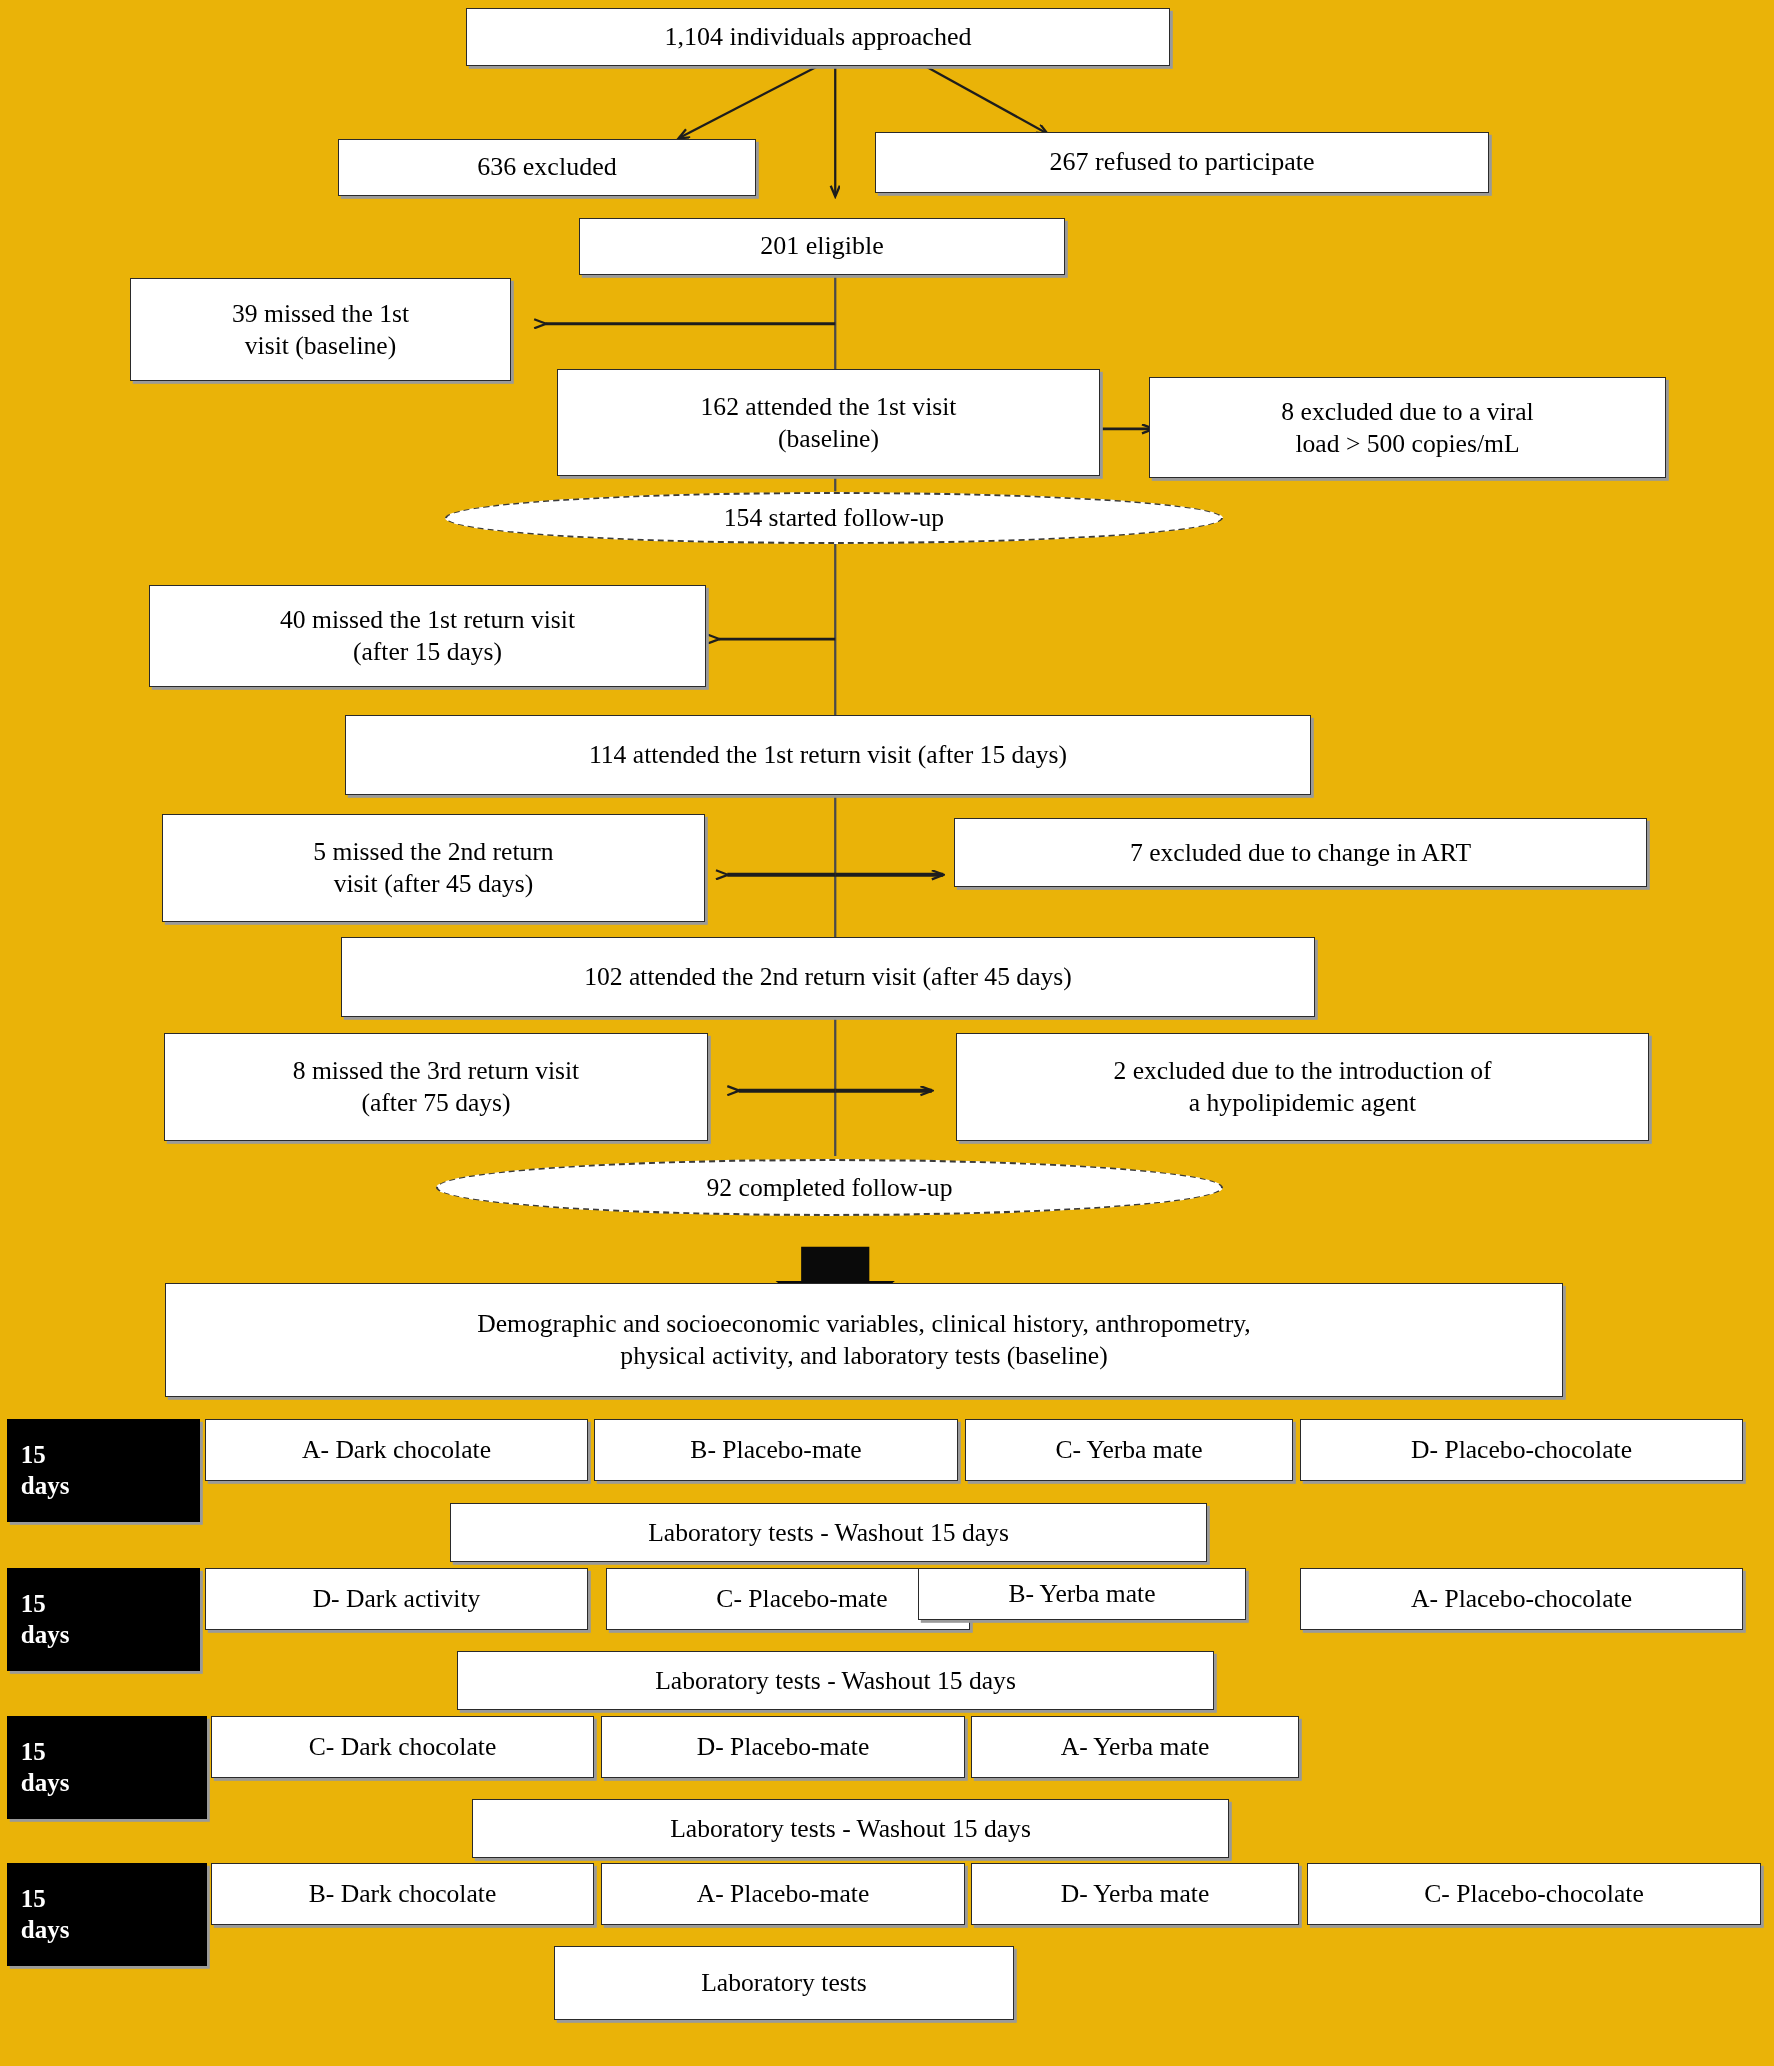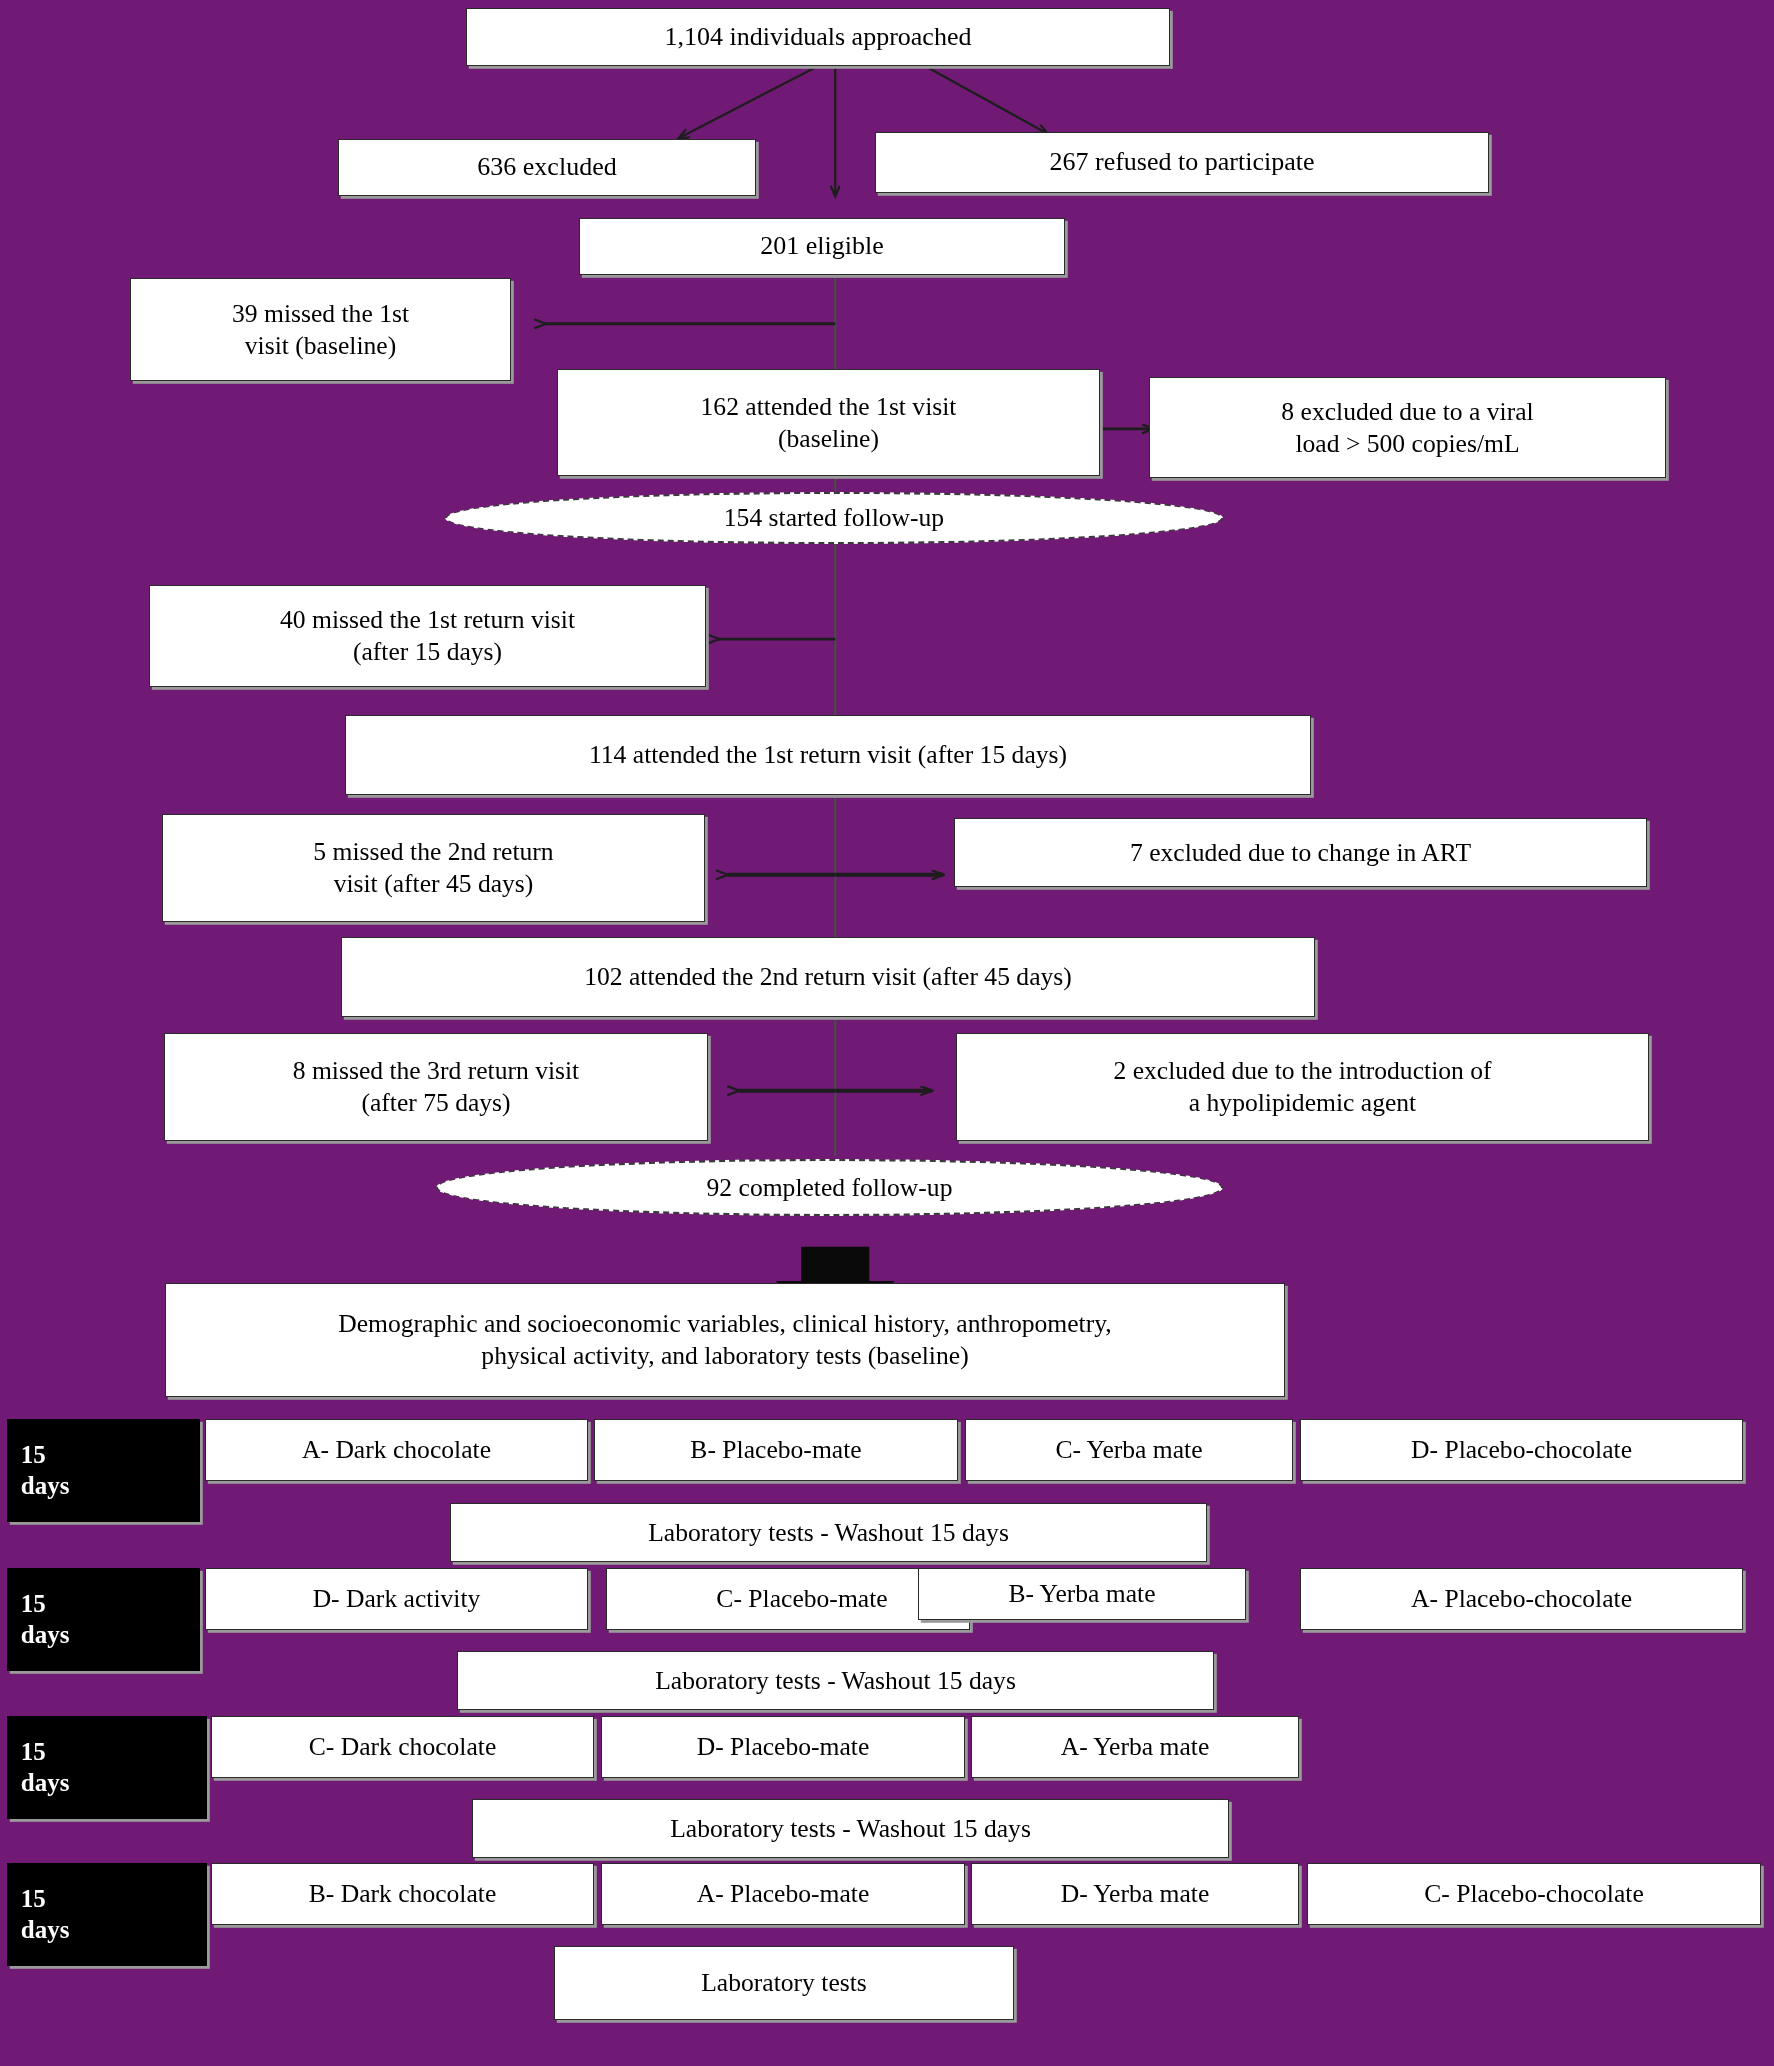--- a/index.html
+++ b/index.html
@@ -1,17 +1,17 @@
 <!DOCTYPE html>
 <html style="font-size:9px"><head>
 <meta charset="utf-8">
 <style>
   html,body{margin:0;padding:0;background:#ffffff;}
   body{font-family:"Liberation Serif","DejaVu Serif",serif;}
-  #root{position:relative;width:1775px;height:2066px;background:#701a75;overflow:hidden;}
+  #root{position:relative;width:1775px;height:2066px;background:#eab308;overflow:hidden;}
 
   .box{
     position:absolute;
     background:#ffffff;
     border:1.7px solid #2a2a2a;
     box-shadow: 2.8px 2.8px 0 0 #9a9a9a;
     display:flex;align-items:center;justify-content:center;
     text-align:center;
     box-sizing:border-box;
     color:#000;
@@ -151,21 +151,21 @@
   </div>
 
   <div class="box fs-main" style="left:956px;top:1033px;width:693px;height:108px;">
     <span class="ml">2 excluded due to the introduction of<br>a hypolipidemic agent</span>
   </div>
 
   <div class="ellipse fs-main" style="left:436px;top:1159px;width:787px;height:57px;">
     <span>92 completed follow-up</span>
   </div>
 
-  <div class="box fs-main" style="left:165px;top:1283px;width:1120px;height:114px;">
+  <div class="box fs-main" style="left:165px;top:1283px;width:1398px;height:114px;">
     <span class="ml">Demographic and socioeconomic variables, clinical history, anthropometry,<br>physical activity, and laboratory tests (baseline)</span>
   </div>
 
   <div class="blackbox fs-days" style="left:6.8px;top:1419px;width:193px;height:103px;">
     <span class="ml">15<br>days</span>
   </div>
   <div class="box fs-main" style="left:205px;top:1419px;width:383px;height:62px;">
     <span>A- Dark chocolate</span>
   </div>
   <div class="box fs-main" style="left:594px;top:1419px;width:364px;height:62px;">

